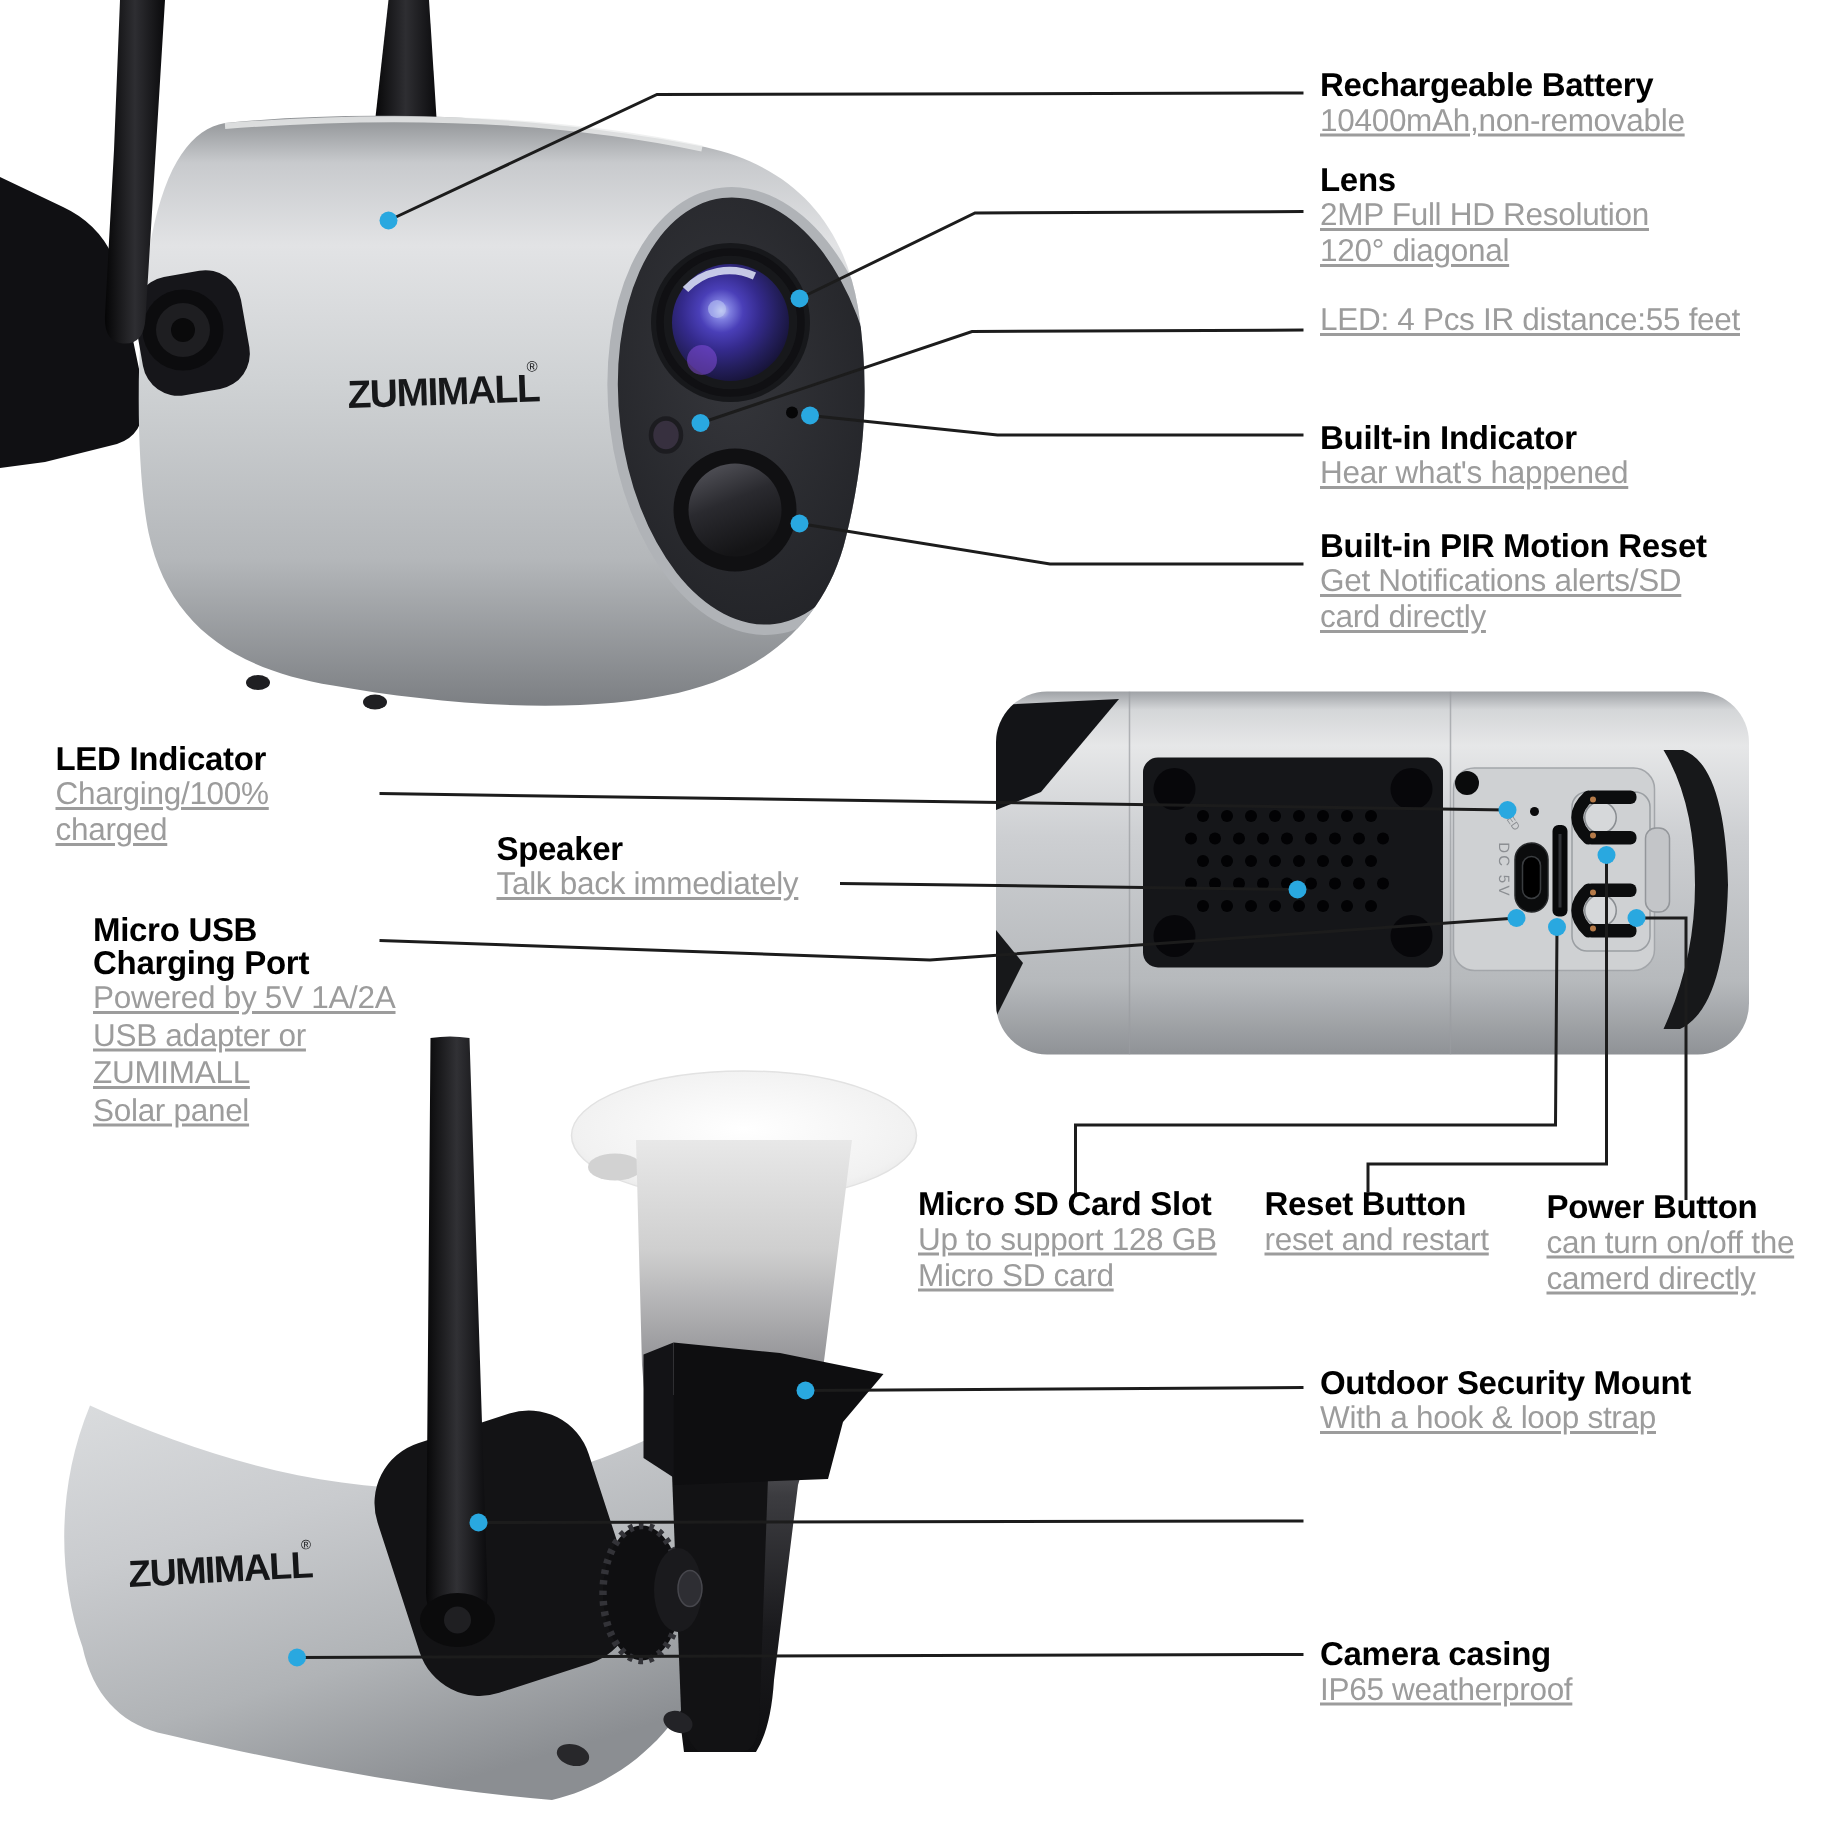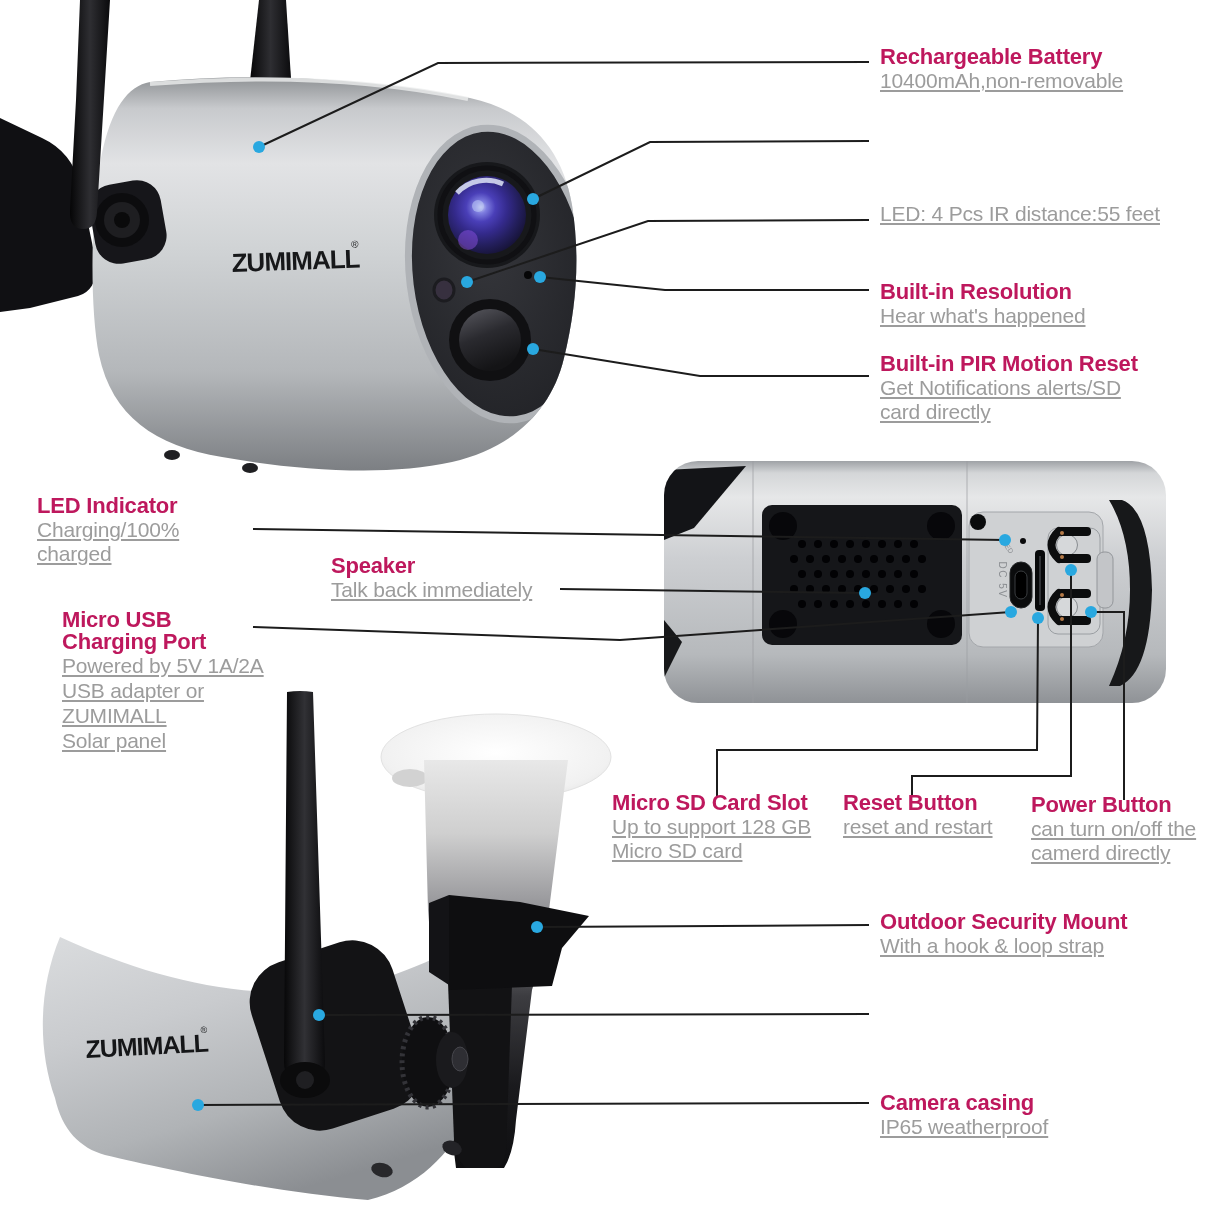--- a/index.html
+++ b/index.html
@@ -1,21 +1,21 @@
 <!DOCTYPE html>
 <html><head>
 <meta charset="utf-8">
 <style>
   html,body{margin:0;padding:0;background:#fff;}
   #canvas{position:relative;width:1214px;height:1214px;background:#ffffff;overflow:hidden;
           font-family:"Liberation Sans",sans-serif;}
   .photo{position:absolute;}
   #overlay{position:absolute;left:0;top:0;z-index:30;pointer-events:none;}
   .callout{position:absolute;z-index:40;}
-  .c-title{font-size:22px;font-weight:bold;color:#be185d;line-height:24px;letter-spacing:-0.2px;}
+  .c-title{font-size:22px;font-weight:bold;color:#000000;line-height:24px;letter-spacing:-0.2px;}
   .c-line{font-size:21px;color:#9c9c9c;line-height:24px;letter-spacing:-0.2px;text-decoration:underline;}
   .center{text-align:left;}
 </style>
 </head>
 <body>
 
 <div id="canvas">
 
   <svg class="photo" style="left:0;top:0" width="600" height="480" viewBox="0 0 600 480">
     <defs>
@@ -323,27 +323,32 @@
       <circle cx="319" cy="1015" r="6"></circle>
       <circle cx="198" cy="1105" r="6"></circle>
     </g>
   </svg>
 
   <div class="callout" style="left:880px;top:45px">
     <div class="c-title">Rechargeable Battery</div>
     <div class="c-line">10400mAh,non-removable</div>
   </div>
 
+  <div class="callout" style="left:880px;top:108px">
+    <div class="c-title">Lens</div>
+    <div class="c-line">2MP Full HD Resolution</div>
+    <div class="c-line">120° diagonal</div>
+  </div>
 
   <div class="callout" style="left:880px;top:202px">
     <div class="c-line">LED: 4 Pcs IR distance:55 feet</div>
   </div>
 
   <div class="callout" style="left:880px;top:280px">
-    <div class="c-title">Built-in Resolution</div>
+    <div class="c-title">Built-in Indicator</div>
     <div class="c-line">Hear what's happened</div>
   </div>
 
   <div class="callout" style="left:880px;top:352px">
     <div class="c-title">Built-in PIR Motion Reset</div>
     <div class="c-line">Get Notifications alerts/SD</div>
     <div class="c-line">card directly</div>
   </div>
 
   <div class="callout center" style="left:37px;top:494px;width:204px">

